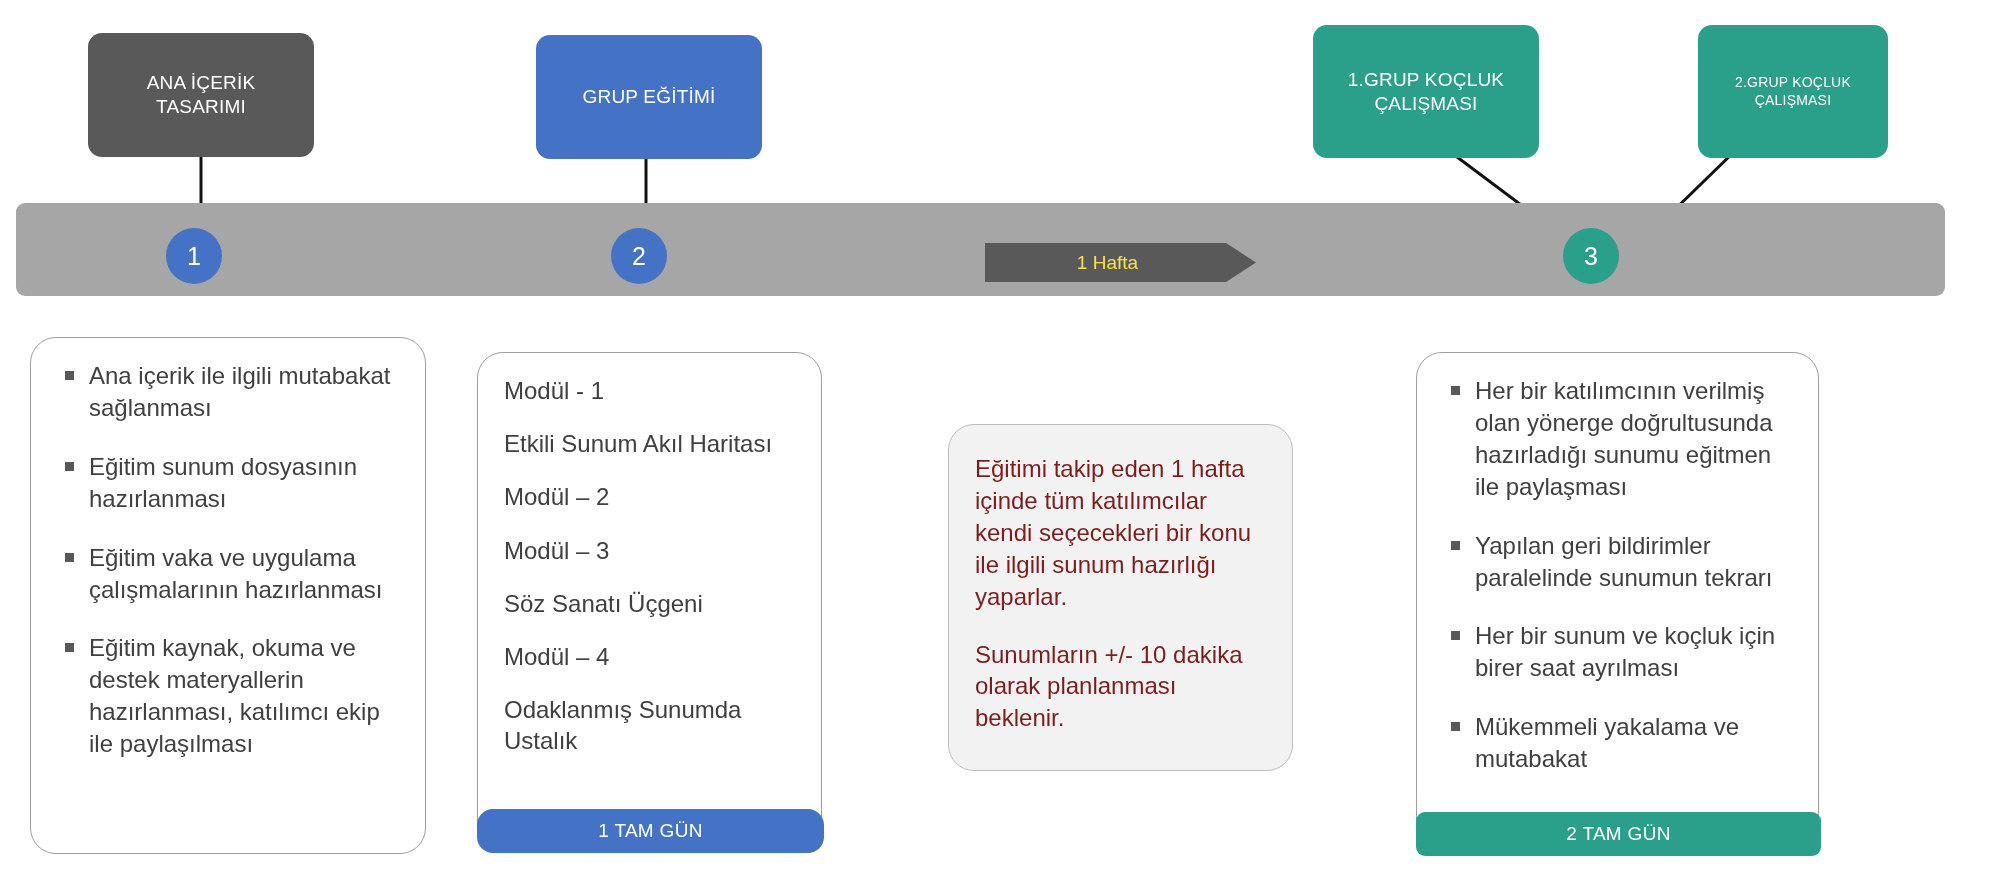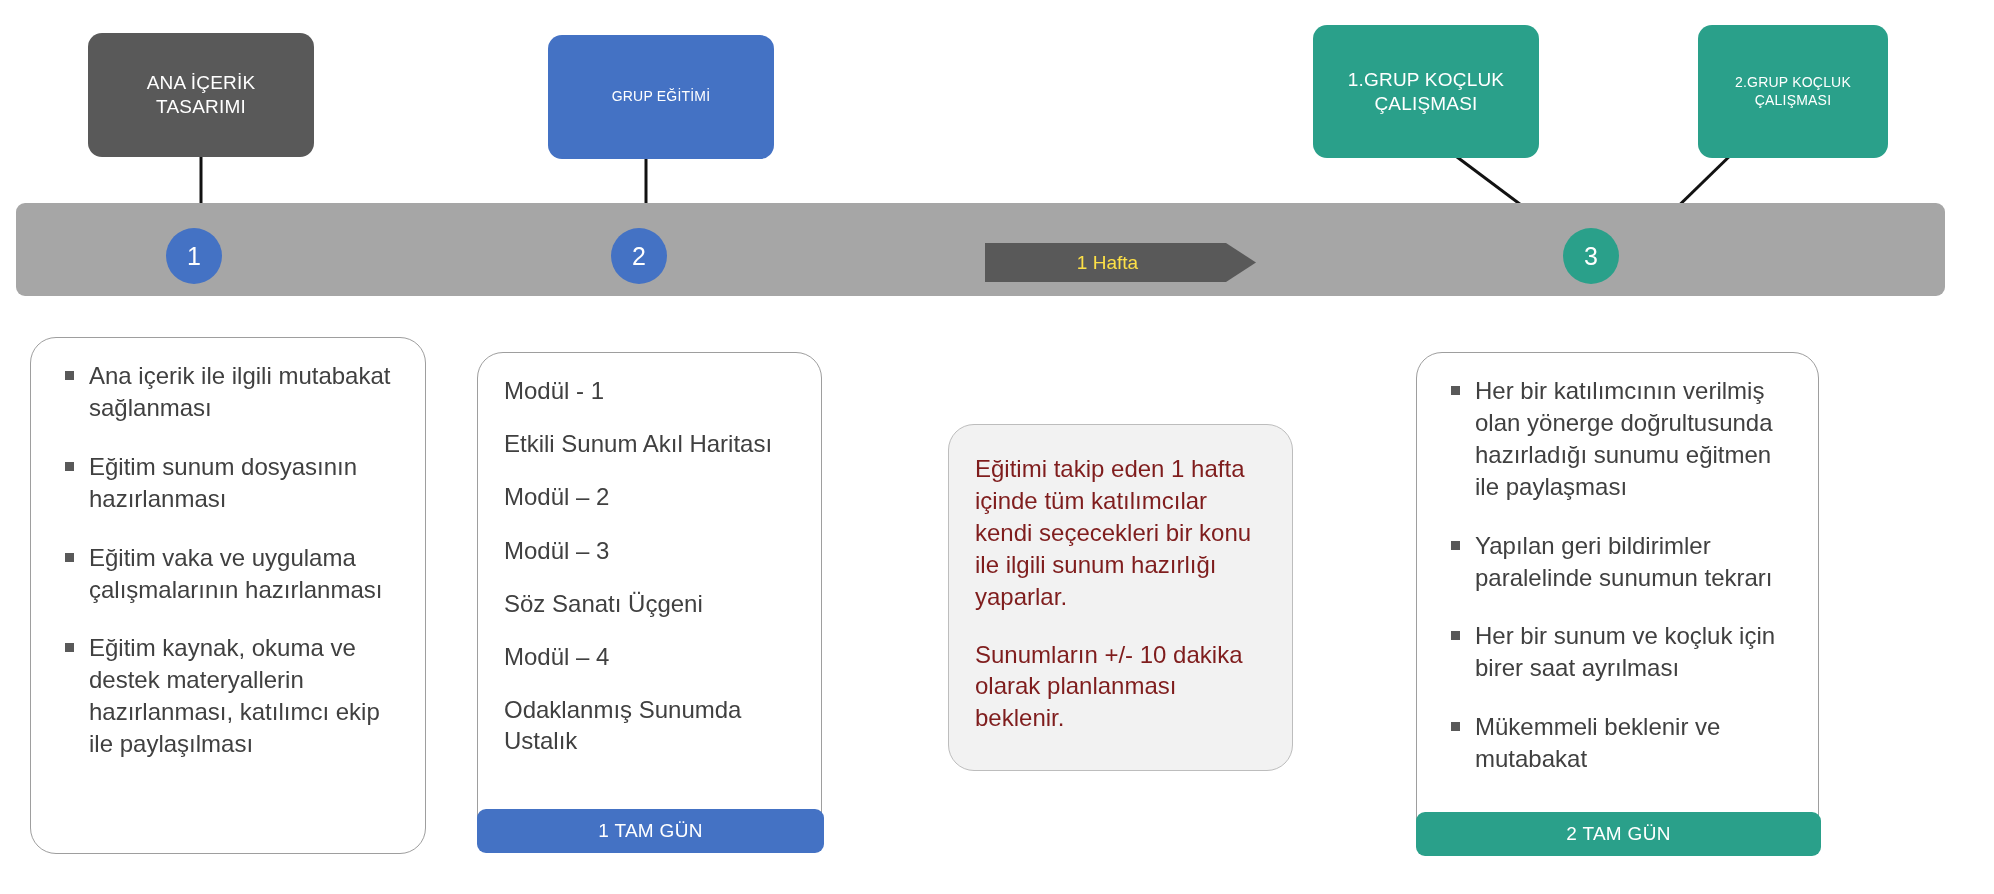--- a/index.html
+++ b/index.html
@@ -14,21 +14,21 @@
   
   .mbox{
     position:absolute;border-radius:14px;
     display:flex;align-items:center;justify-content:center;text-align:center;
     color:#ffffff;line-height:1.25;letter-spacing:.2px;
     box-sizing:border-box;padding:4px 10px;
   }
   .mbox .mbox-label{display:block;white-space:pre-line;}
 
   #box-ana    {left:88px; top:33px;  width:226px;height:124px;background:#595959;font-size:19px;}
-  #box-grup   {left:548px;top:35px;  width:226px;height:124px;background:#4472c4;font-size:14px;}
+  #box-grup   {left:536px;top:35px;  width:226px;height:124px;background:#4472c4;font-size:19px;}
   #box-koc1   {left:1313px;top:25px; width:226px;height:133px;background:#2aa08a;font-size:19px;}
   #box-koc2   {left:1698px;top:25px; width:190px;height:133px;background:#2aa08a;font-size:14px;}
 
   
   #timeline{
     position:absolute;left:16px;top:203px;width:1929px;height:93px;
     background:#a6a6a6;border-radius:9px;
   }
   .tcircle{
     position:absolute;border-radius:50%;
@@ -76,21 +76,21 @@
     display:flex;align-items:center;justify-content:center;
     color:#ffffff;font-size:19px;letter-spacing:.3px;
   }
 
   
   #card-1{left:30px; top:337px;width:396px;height:517px;}
   #card-2{left:477px;top:352px;width:345px;height:501px;}
   #card-3{left:948px;top:424px;width:345px;height:347px;background:#f2f2f2;border-color:#bdbdbd;}
   #card-4{left:1416px;top:352px;width:403px;height:504px;}
 
-  #card-2 .daybar{width:347px;background:#4472c4;}
+  #card-2 .daybar{width:347px;background:#4472c4;border-radius:16px;}
   #card-4 .daybar{width:405px;background:#2aa08a;}
 
   #card-3 .card-inner{padding:28px 26px;}
   #card-3 p{margin:0 0 26px 0;font-size:24px;line-height:1.33;color:#7f1d1d;}
   #card-3 p:last-child{margin-bottom:0;}
 </style>
 </head>
 <body>
 
 <div class="stage">
@@ -168,21 +168,21 @@
       <p>Sunumların +/- 10 dakika olarak planlanması beklenir.</p>
     </div>
   </div>
 
   <div class="card" id="card-4">
     <div class="card-inner">
       <ul class="bullets">
         <li><span class="bsq"></span><span>Her bir katılımcının verilmiş olan  yönerge doğrultusunda hazırladığı sunumu eğitmen ile paylaşması</span></li>
         <li><span class="bsq"></span><span>Yapılan geri bildirimler paralelinde sunumun tekrarı</span></li>
         <li><span class="bsq"></span><span>Her bir sunum ve koçluk için birer saat ayrılması</span></li>
-        <li><span class="bsq"></span><span>Mükemmeli beklenir ve mutabakat</span></li>
+        <li><span class="bsq"></span><span>Mükemmeli yakalama ve mutabakat</span></li>
       </ul>
     </div>
     <div class="daybar">
       <span>2 TAM GÜN</span>
     </div>
   </div>
 
 </div>
 
 </body></html>

